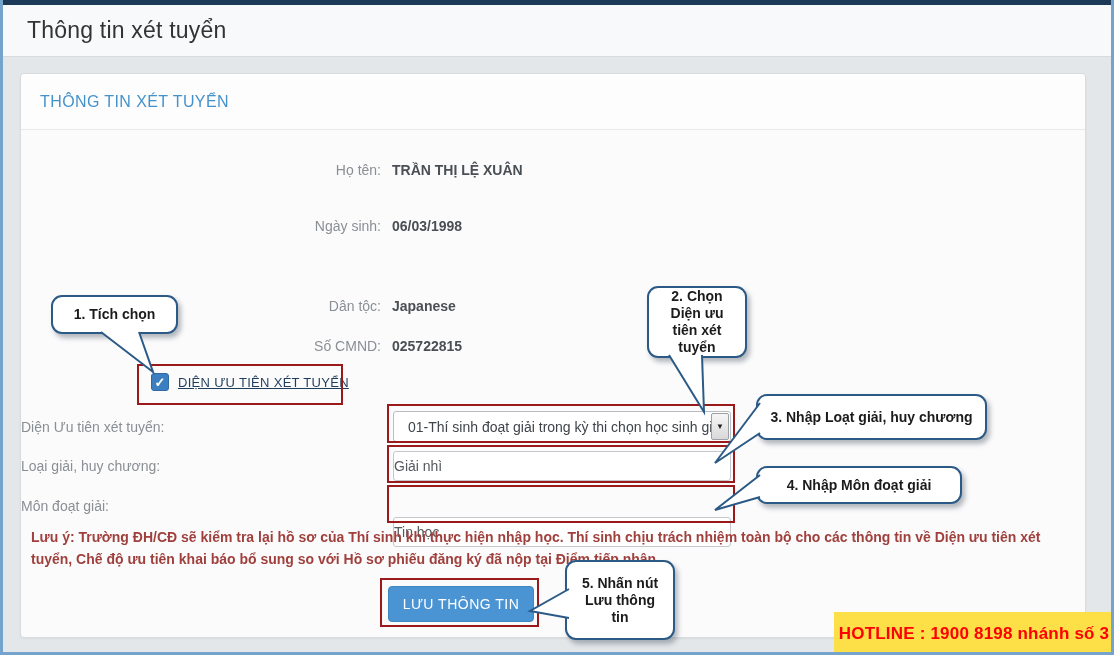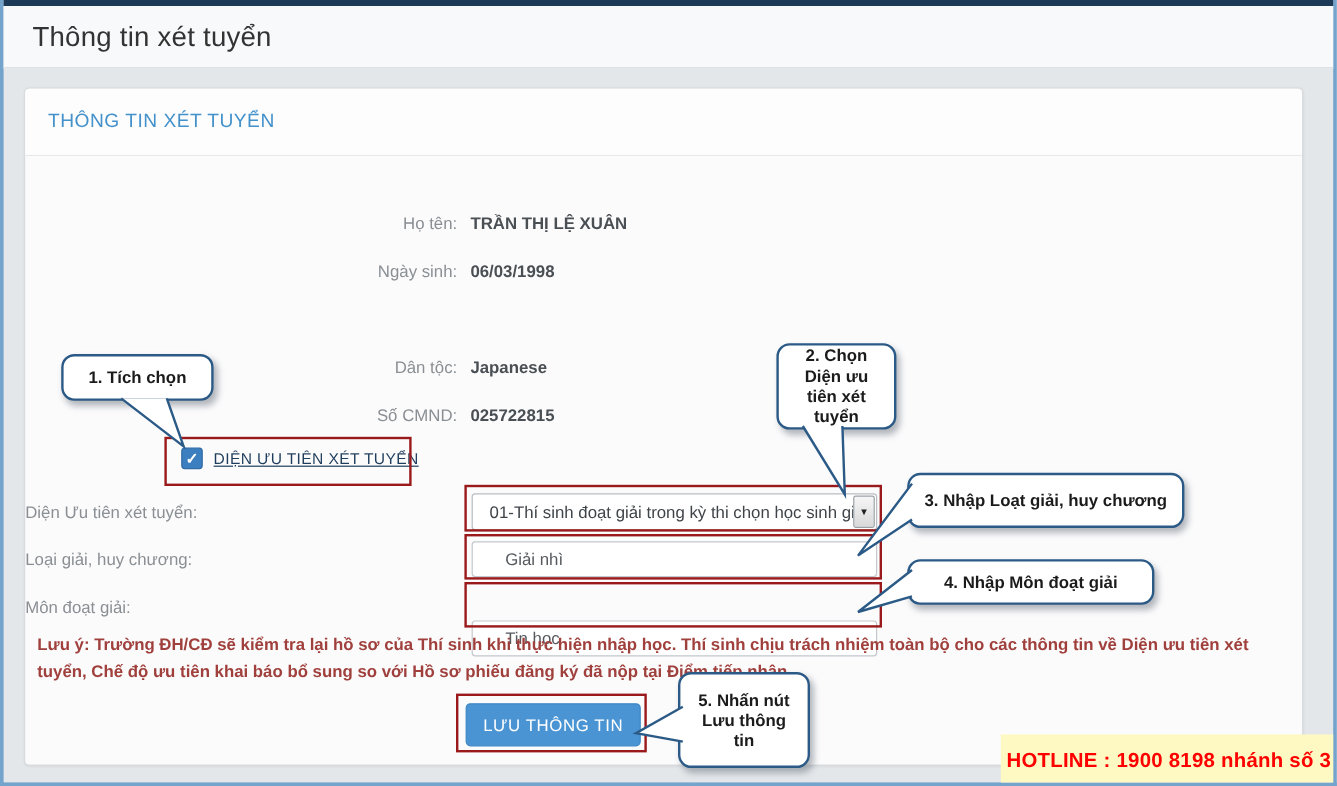--- a/index.html
+++ b/index.html
@@ -54,21 +54,21 @@
   }
   .fake-select .sel-text { flex:1; font-size:14px; color:#3f4449; padding-left:14px; white-space:nowrap; overflow:hidden; }
   .sel-arrow-btn {
     width:18px; height:27px; margin-right:1px; border:1px solid #9aa0a6; border-radius:2px;
     background:linear-gradient(#f6f6f6,#d9d9d9); display:flex; align-items:center; justify-content:center;
     font-size:8px; color:#222;
   }
   .text-input {
     position:absolute; left:372px; width:338px; height:30px; background:#fff;
     border:1px solid #c4c8cc; border-radius:3px; font-size:14px; color:#55595e;
-    padding-left:27px; font-family:"Liberation Sans", sans-serif;
+    padding-left:0; font-family:"Liberation Sans", sans-serif;
   }
 
   .note {
     position:absolute; left:10px; top:452px; width:1048px;
     font-size:14px; line-height:22px; font-weight:bold; color:#a0403d;
   }
 
   .save-btn {
     position:absolute; left:367px; top:512px; width:146px; height:36px;
     background:#4a94d4; border:1px solid #3e87c5; border-radius:4px;
@@ -83,39 +83,39 @@
   .callout {
     position:absolute; z-index:6; background:#fff; border:2px solid #2c5a86; border-radius:11px;
     box-shadow:3px 4px 5px rgba(90,100,110,.45);
     display:flex; align-items:center; justify-content:center; text-align:center;
     font-size:14px; font-weight:bold; color:#1b1b1b; line-height:17px; padding:4px 12px;
   }
   .tails { position:absolute; left:0; top:0; z-index:7; pointer-events:none; }
 
   .hotline {
     position:absolute; right:-3px; top:612px; width:280px; height:43px; z-index:9;
-    background:#fef9c3; color:#ff0000; font-size:17px; font-weight:bold;
+    background:#fde047; color:#ff0000; font-size:17px; font-weight:bold;
     display:flex; align-items:center; justify-content:center; letter-spacing:.2px;
   }
 </style>
 </head>
 <body>
 
 <div class="topbar"></div>
 
 <div class="page-header">
   <h1>Thông tin xét tuyển</h1>
 </div>
 
 <div class="card">
   <div class="card-header">
     <h2>THÔNG TIN XÉT TUYỂN</h2>
   </div>
 
-  <div class="info-row" style="top:104px">
+  <div class="info-row" style="top:88px">
     <span class="info-label">Họ tên:</span>
     <span class="info-value">TRẦN THỊ LỆ XUÂN</span>
   </div>
   <div class="info-row" style="top:144px">
     <span class="info-label">Ngày sinh:</span>
     <span class="info-value">06/03/1998</span>
   </div>
   <div class="info-row" style="top:224px">
     <span class="info-label">Dân tộc:</span>
     <span class="info-value">Japanese</span>

